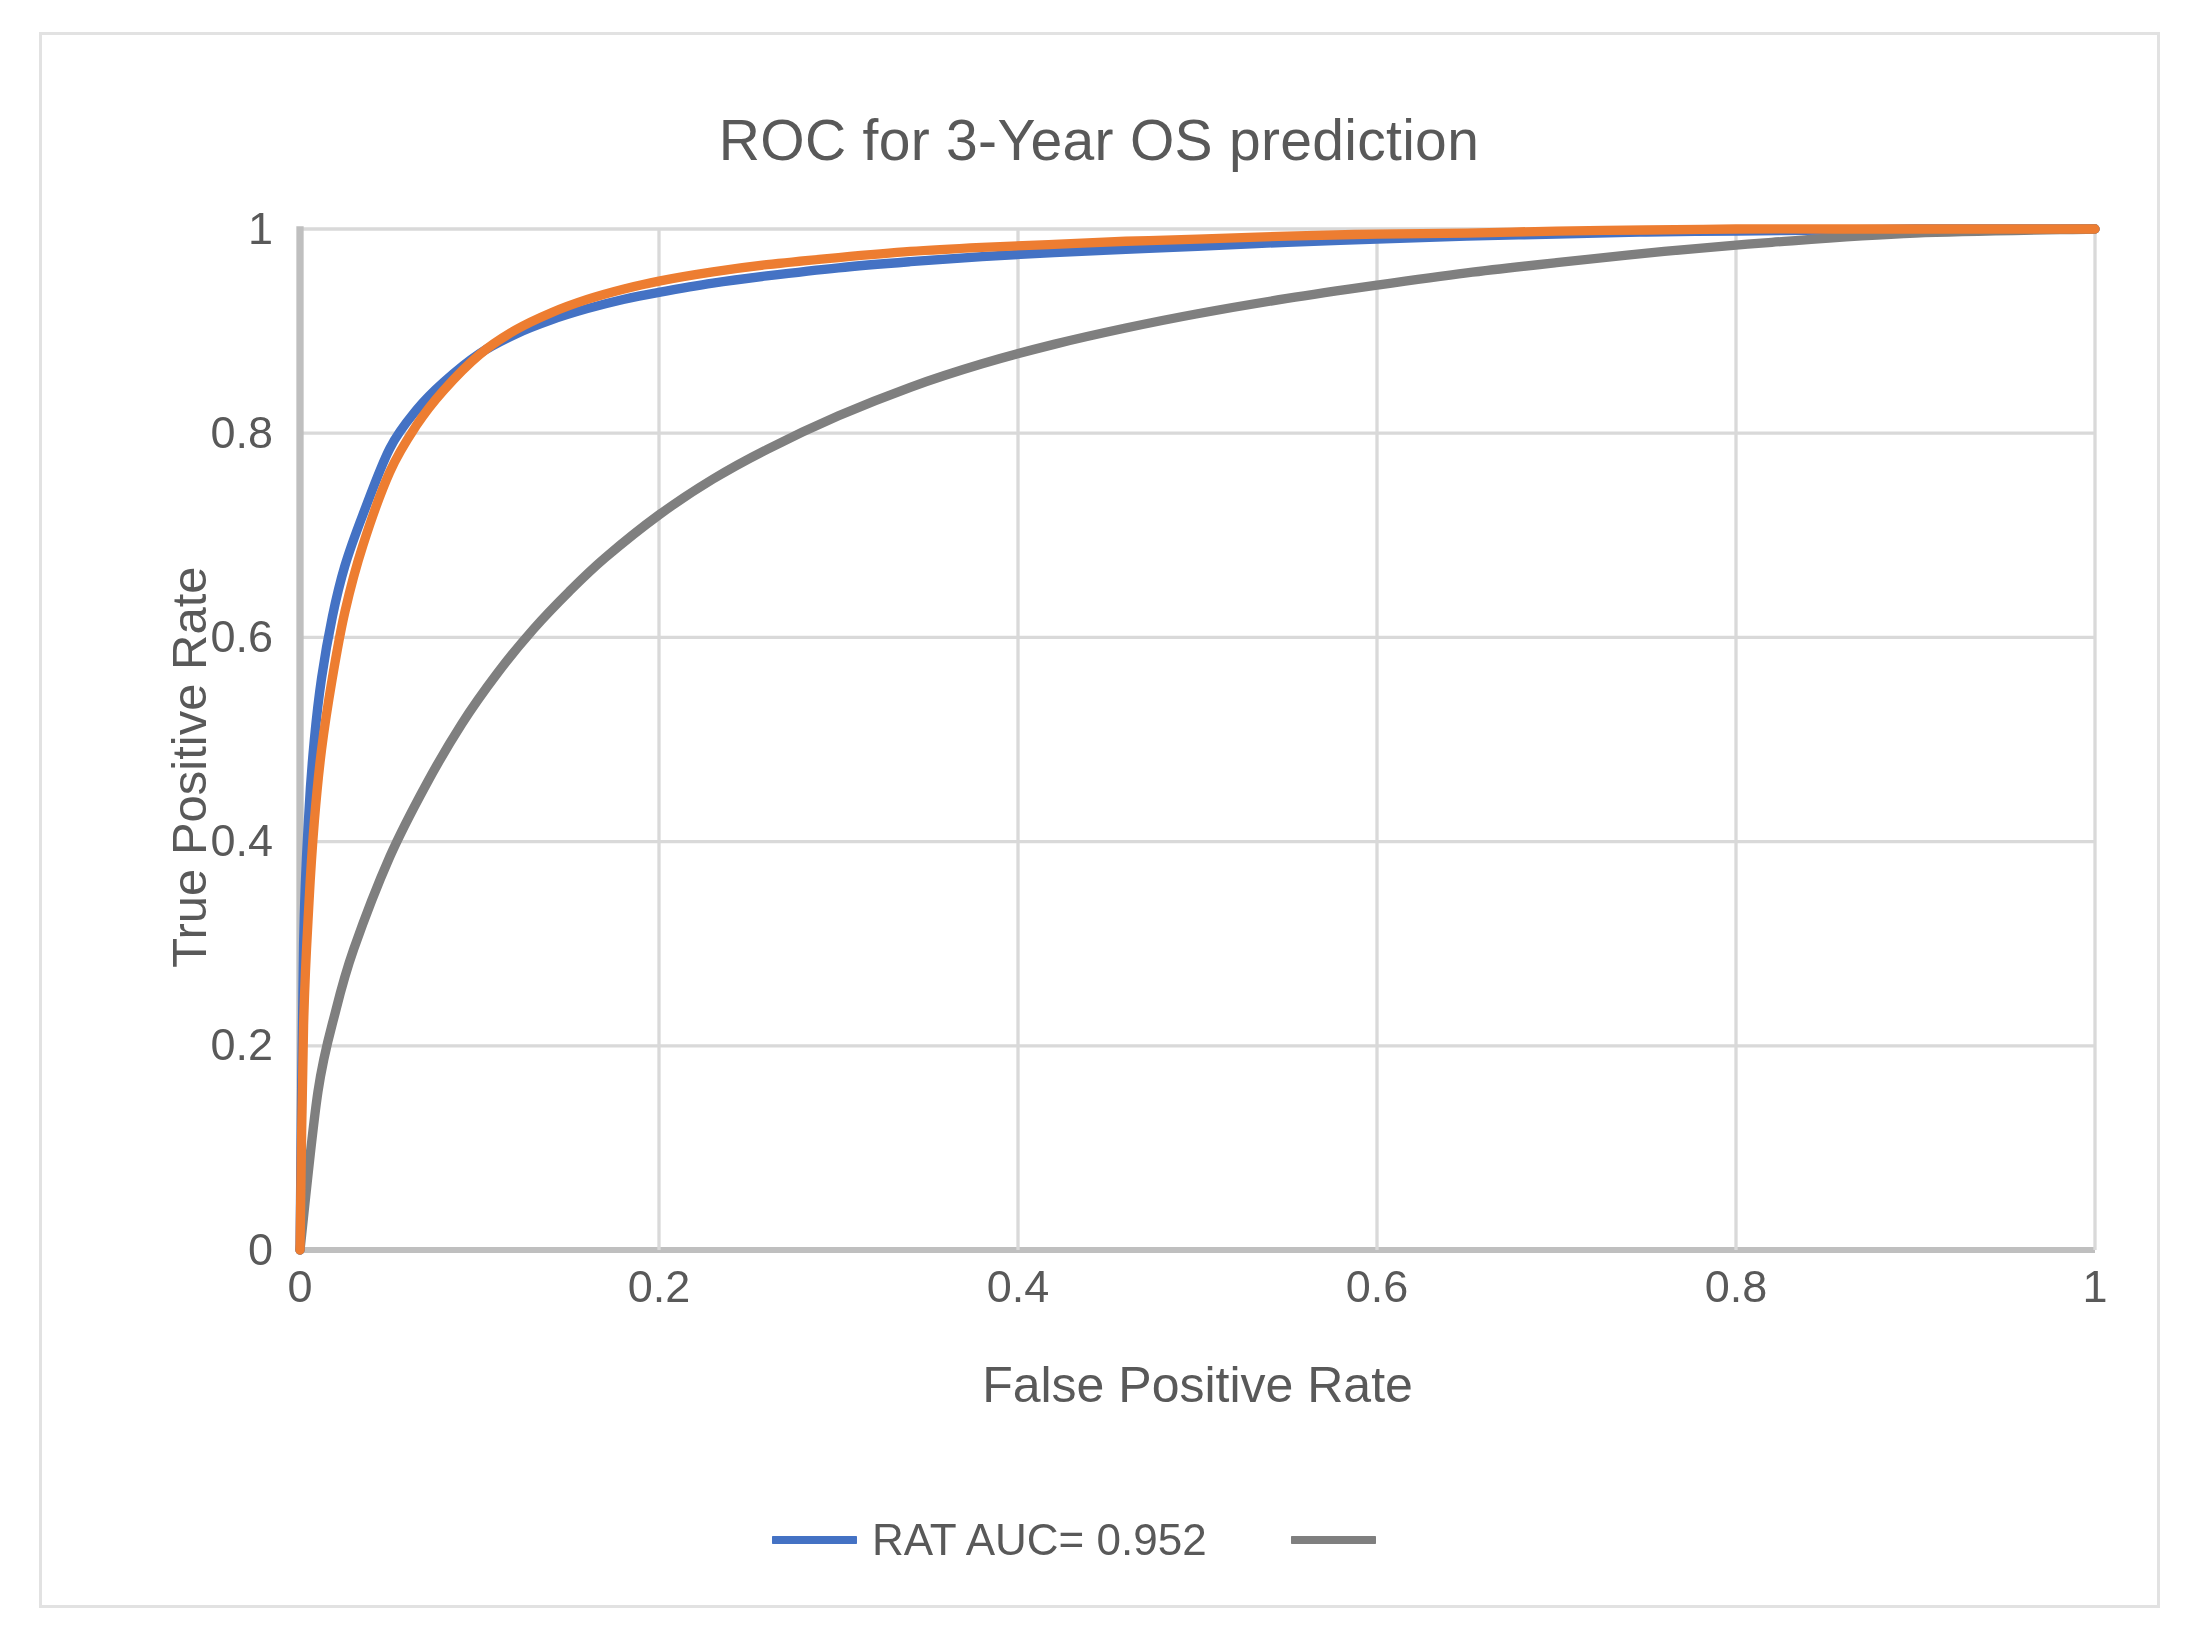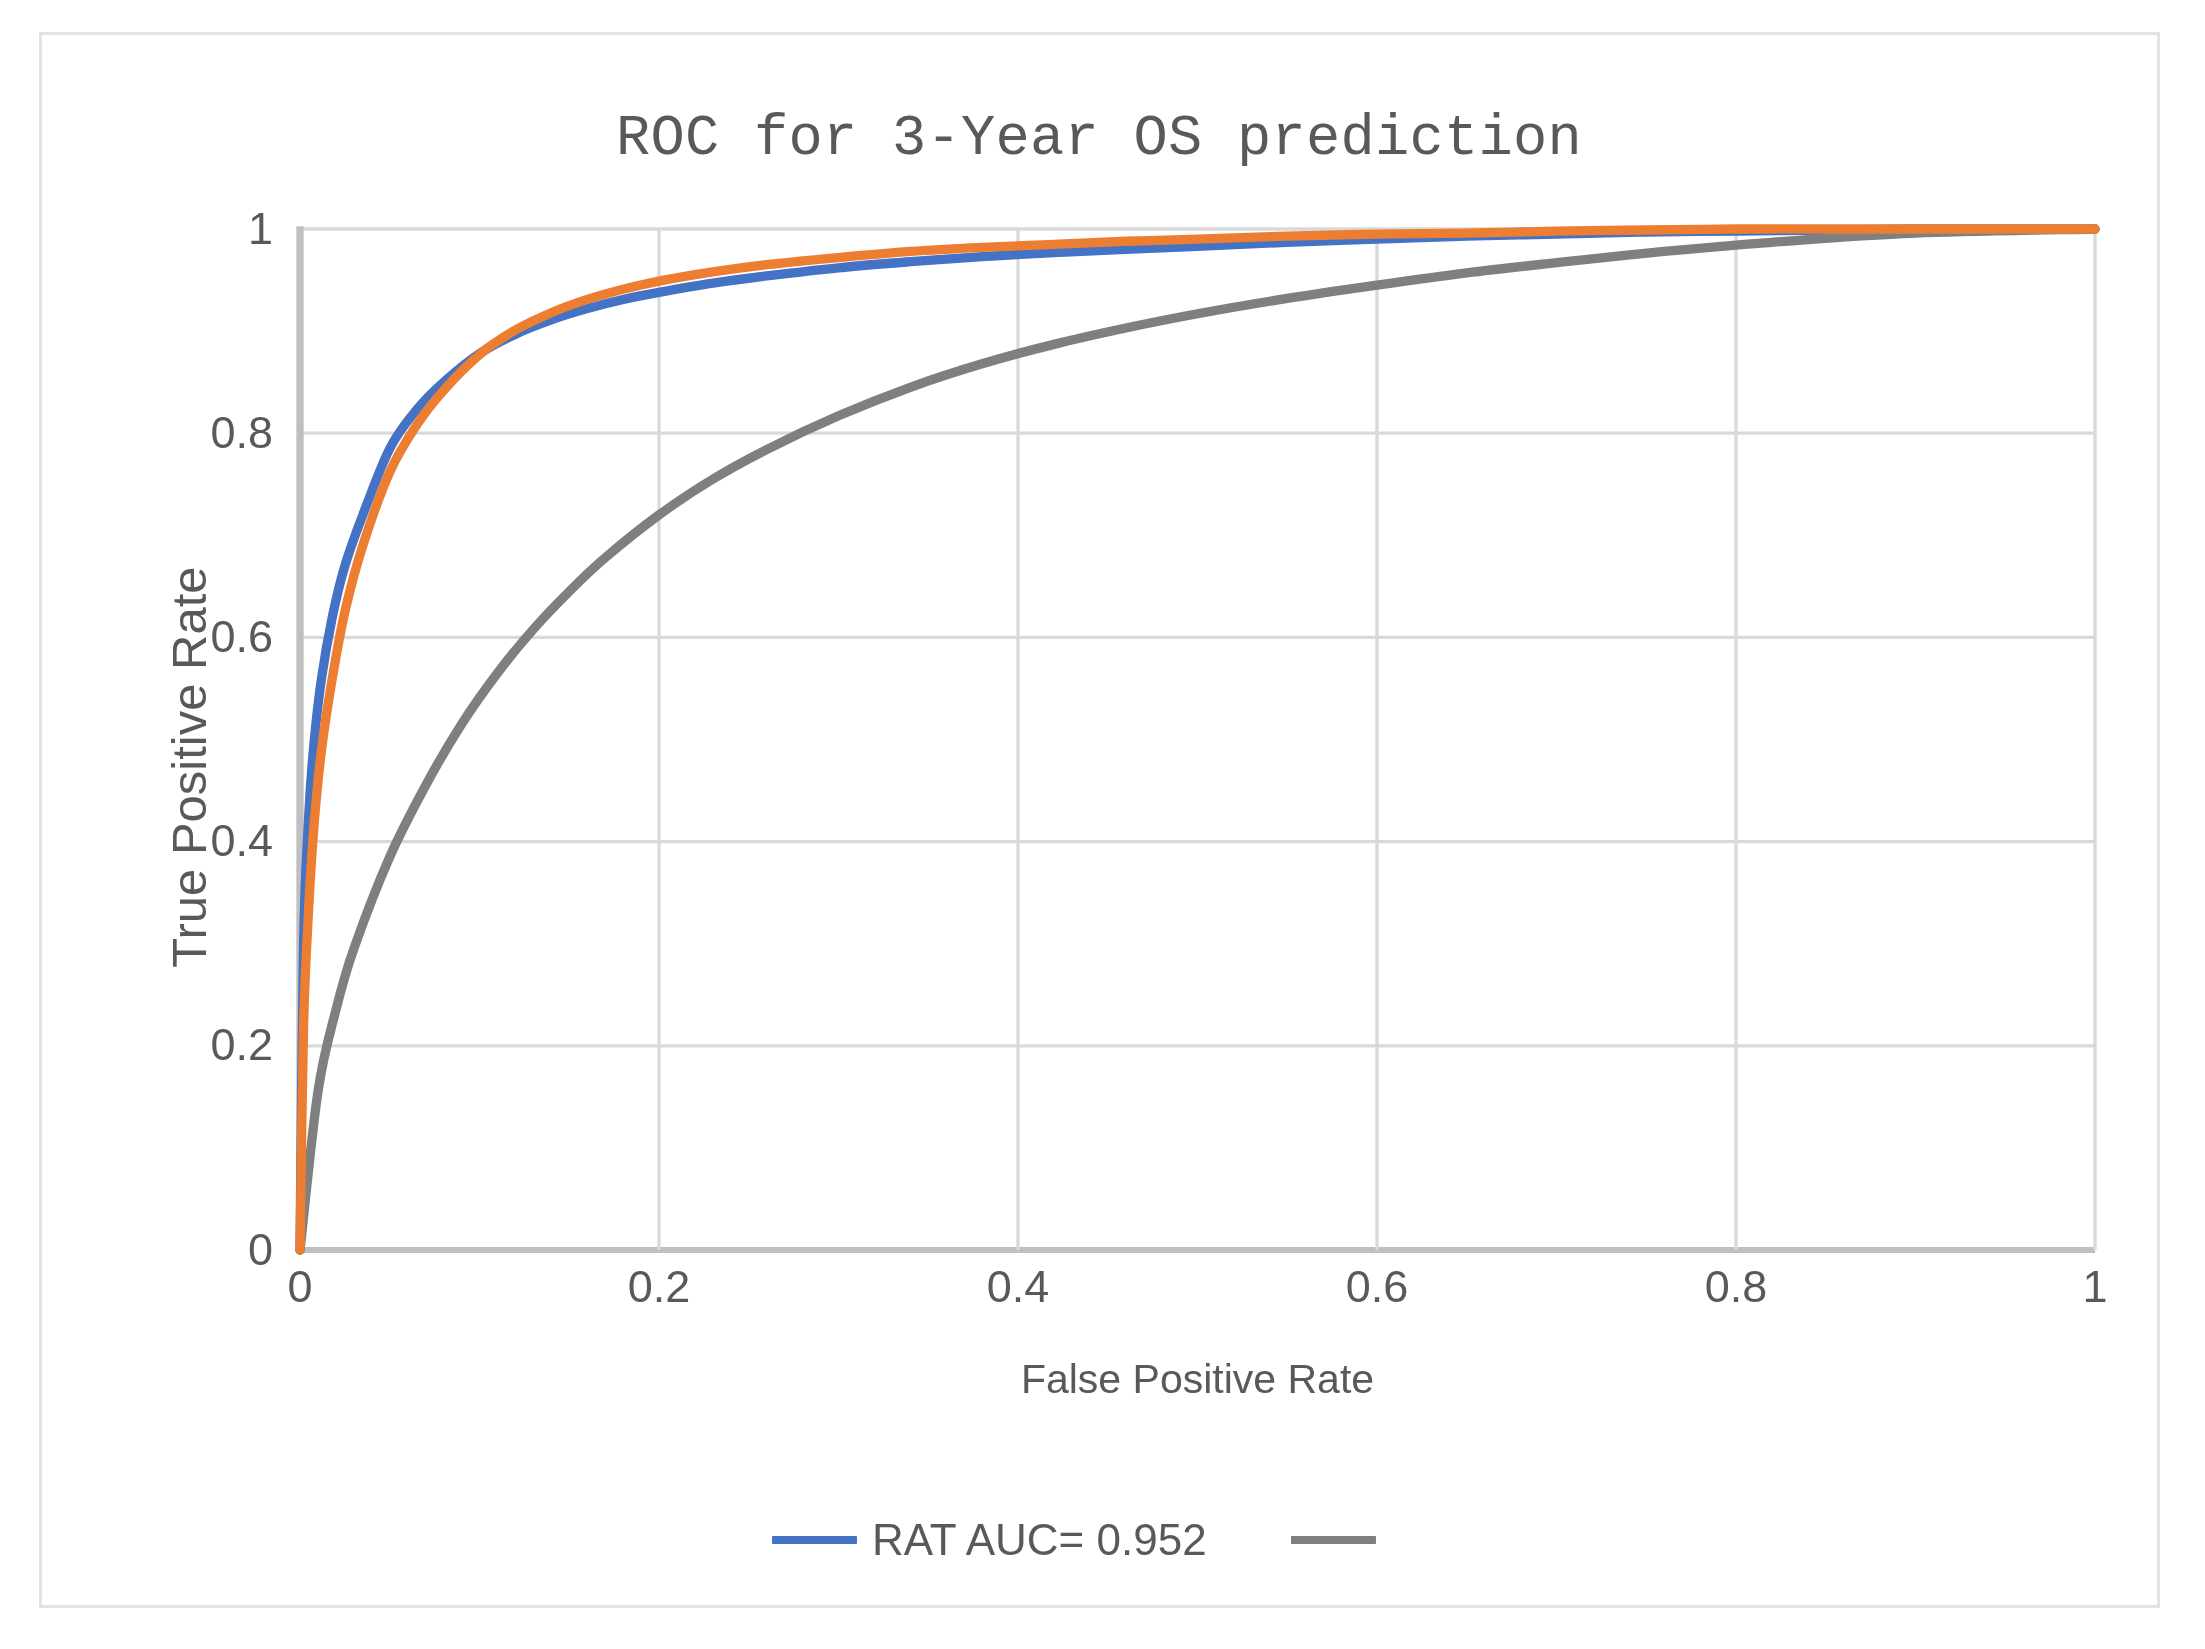--- a/index.html
+++ b/index.html
@@ -27,21 +27,21 @@
 
   
   #chart-title {
     position: absolute;
     left: 0;
     top: 72px;
     width: 2114px;
     text-align: center;
     font-size: 57px;
     color: #595959;
-    font-family: Liberation Mono, monospace;
+    font-family: Liberation Sans, sans-serif;
     font-weight: 400;
     letter-spacing: 0.3px;
     white-space: nowrap;
   }
 
   
   
   
   #plot-area {
     position: absolute;
@@ -80,21 +80,21 @@
     top: 1226px;
   }
 
   
   #x-axis-title {
     position: absolute;
     left: 258px;
     width: 1795px;
     top: 1321px;
     text-align: center;
-    font-size: 41px;
+    font-size: 50px;
     color: #595959;
     white-space: nowrap;
   }
   #y-axis-title {
     position: absolute;
     left: -364px;
     top: 704px;
     width: 1021px;
     text-align: center;
     font-size: 49px;

